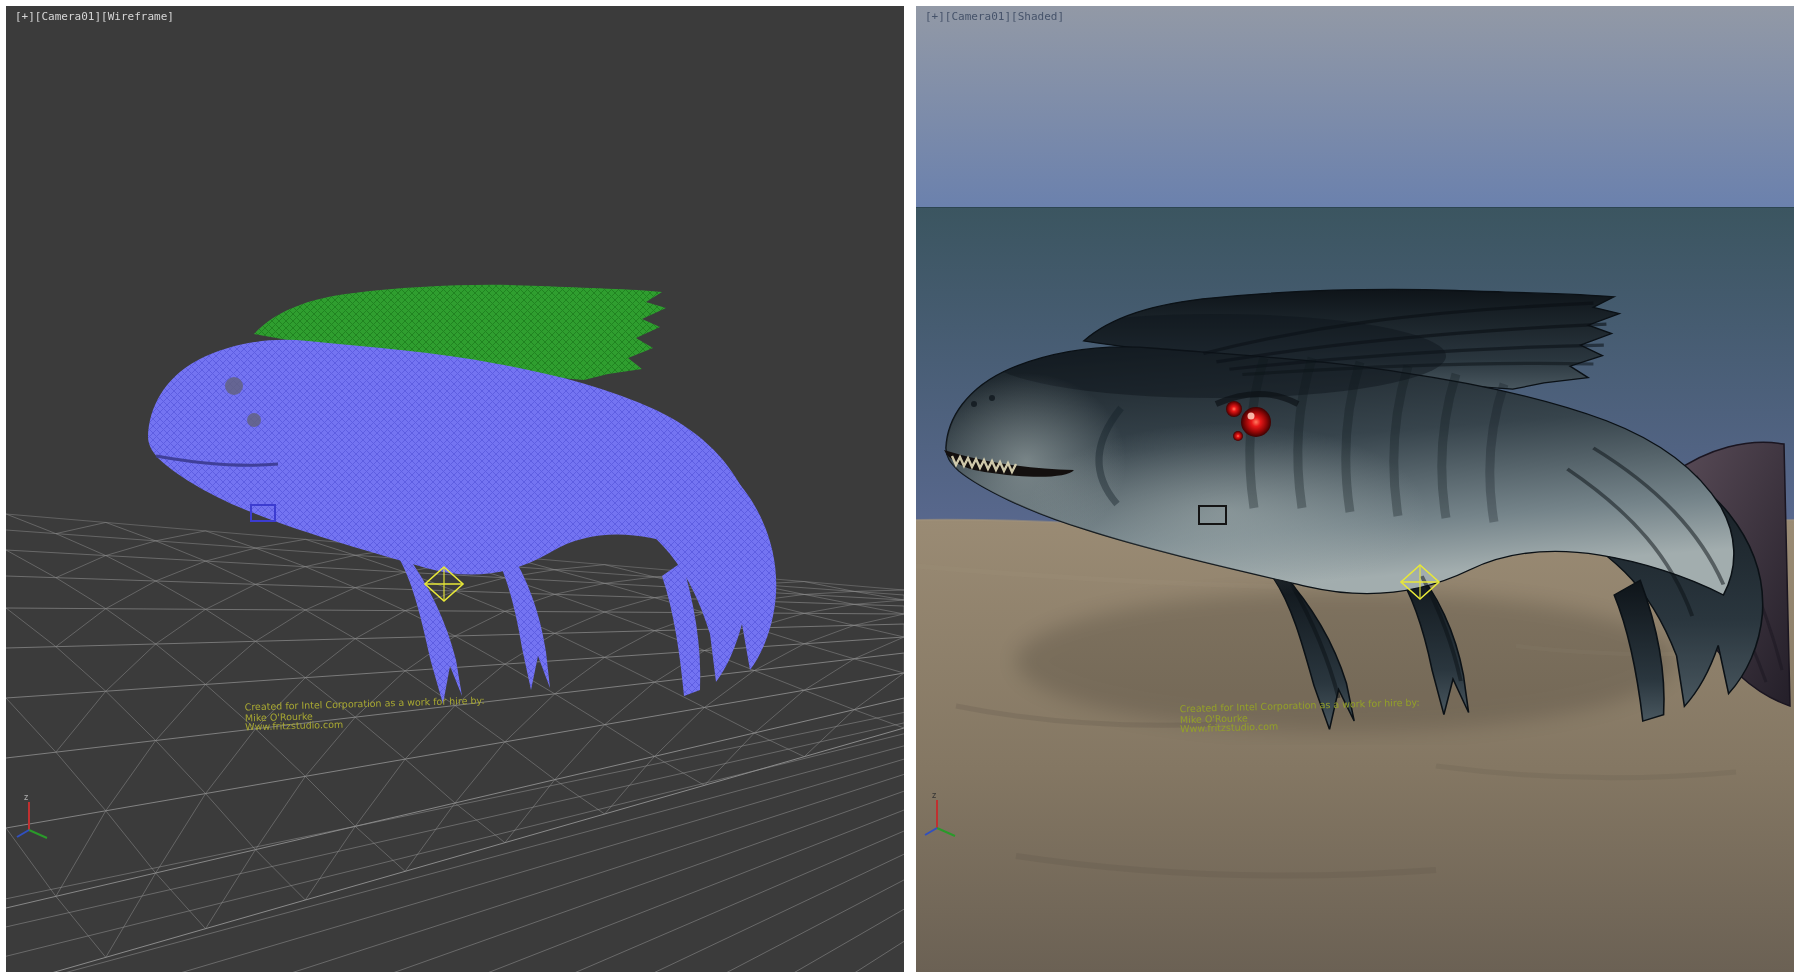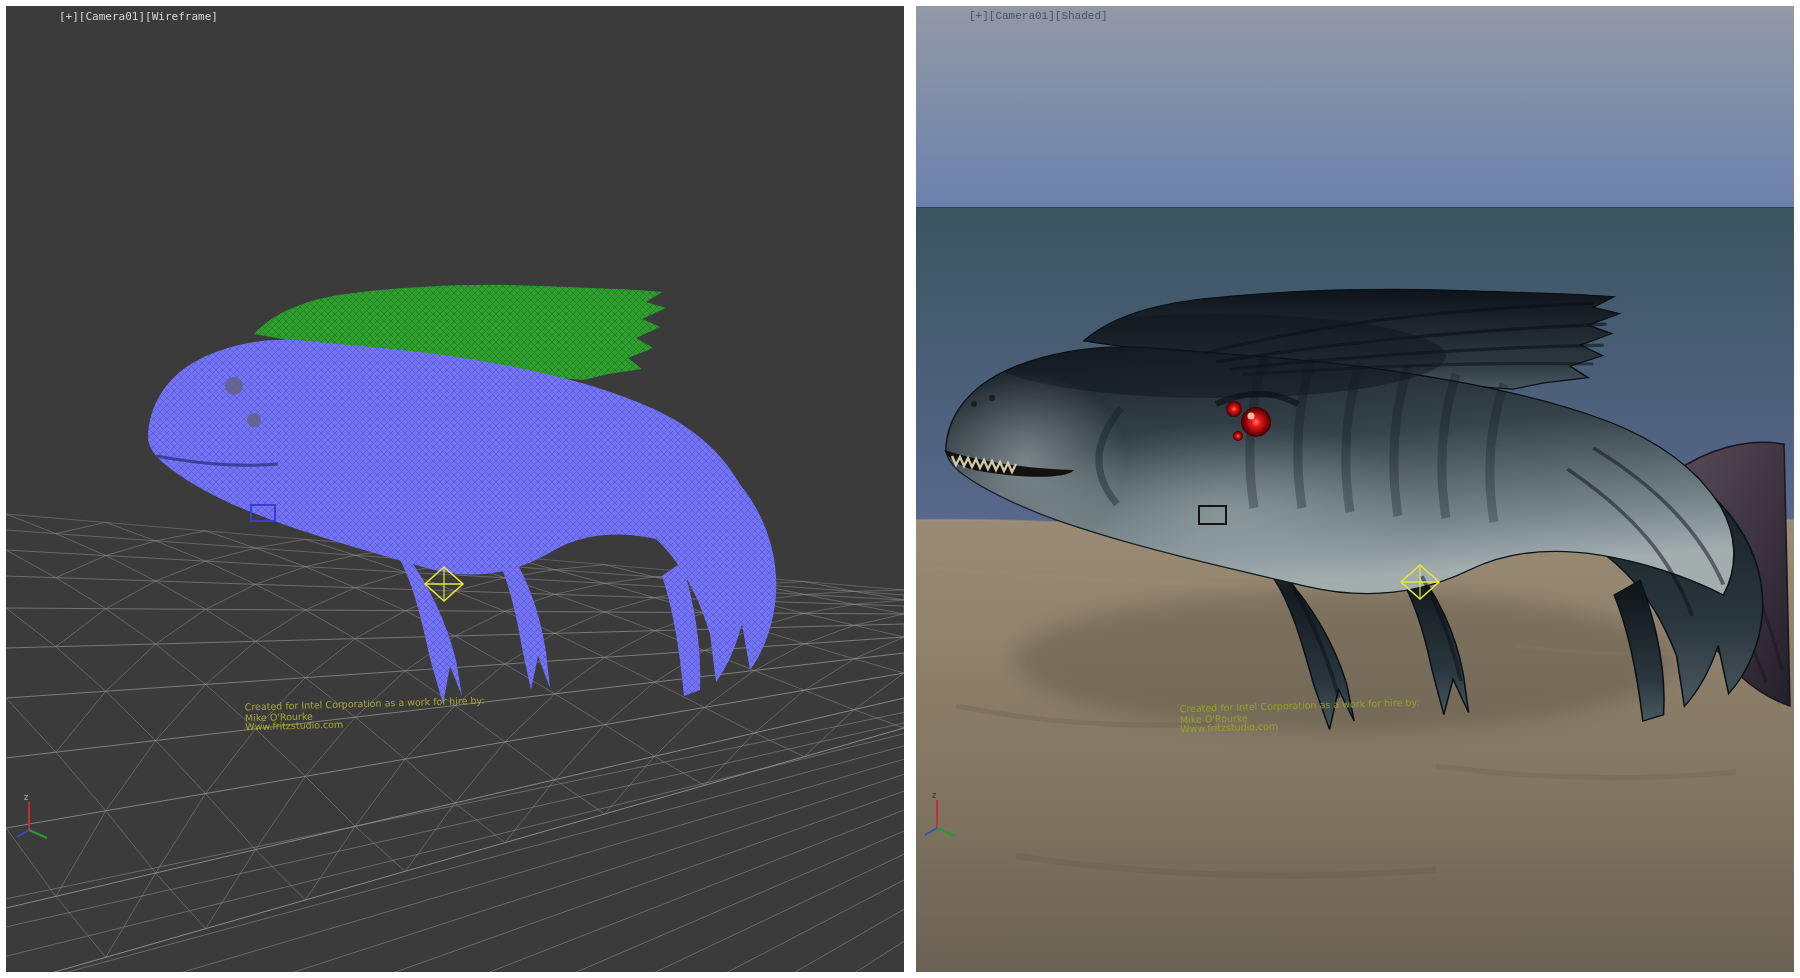--- a/index.html
+++ b/index.html
@@ -2,23 +2,23 @@
 <html><head>
 <meta charset="utf-8">
 <style>
   html,body{margin:0;padding:0;background:#ffffff;}
   body{width:1800px;height:978px;overflow:hidden;font-family:"DejaVu Sans",sans-serif;}
   .frame{position:relative;width:1800px;height:978px;background:#ffffff;}
   .vp{position:absolute;top:6px;height:966px;overflow:hidden;}
   .vp.left{left:6px;width:898px;background:#3b3b3b;}
   .vp.right{left:916px;width:878px;background:#6b81ad;}
   .vp svg{display:block;position:absolute;left:0;top:0;}
-  .vp-label{position:absolute;top:4px;left:9px;font:11px "DejaVu Sans Mono",monospace;white-space:pre;cursor:default;margin-left:44px;}
+  .vp-label{position:absolute;top:4px;left:9px;font:11px "DejaVu Sans Mono",monospace;white-space:pre;cursor:default;}
   .vp.left .vp-label{color:#d6d6d6;}
-  .vp.right .vp-label{color:#46536a;font-family:Liberation Mono, monospace;}
+  .vp.right .vp-label{color:#46536a;}
 </style>
 </head>
 <body>
 
 <div class="frame">
 
   <div class="vp left">
     <svg width="898" height="966" viewBox="0 0 898 966">
       <defs>
         <pattern id="patBlue" width="7" height="7" patternUnits="userSpaceOnUse">

